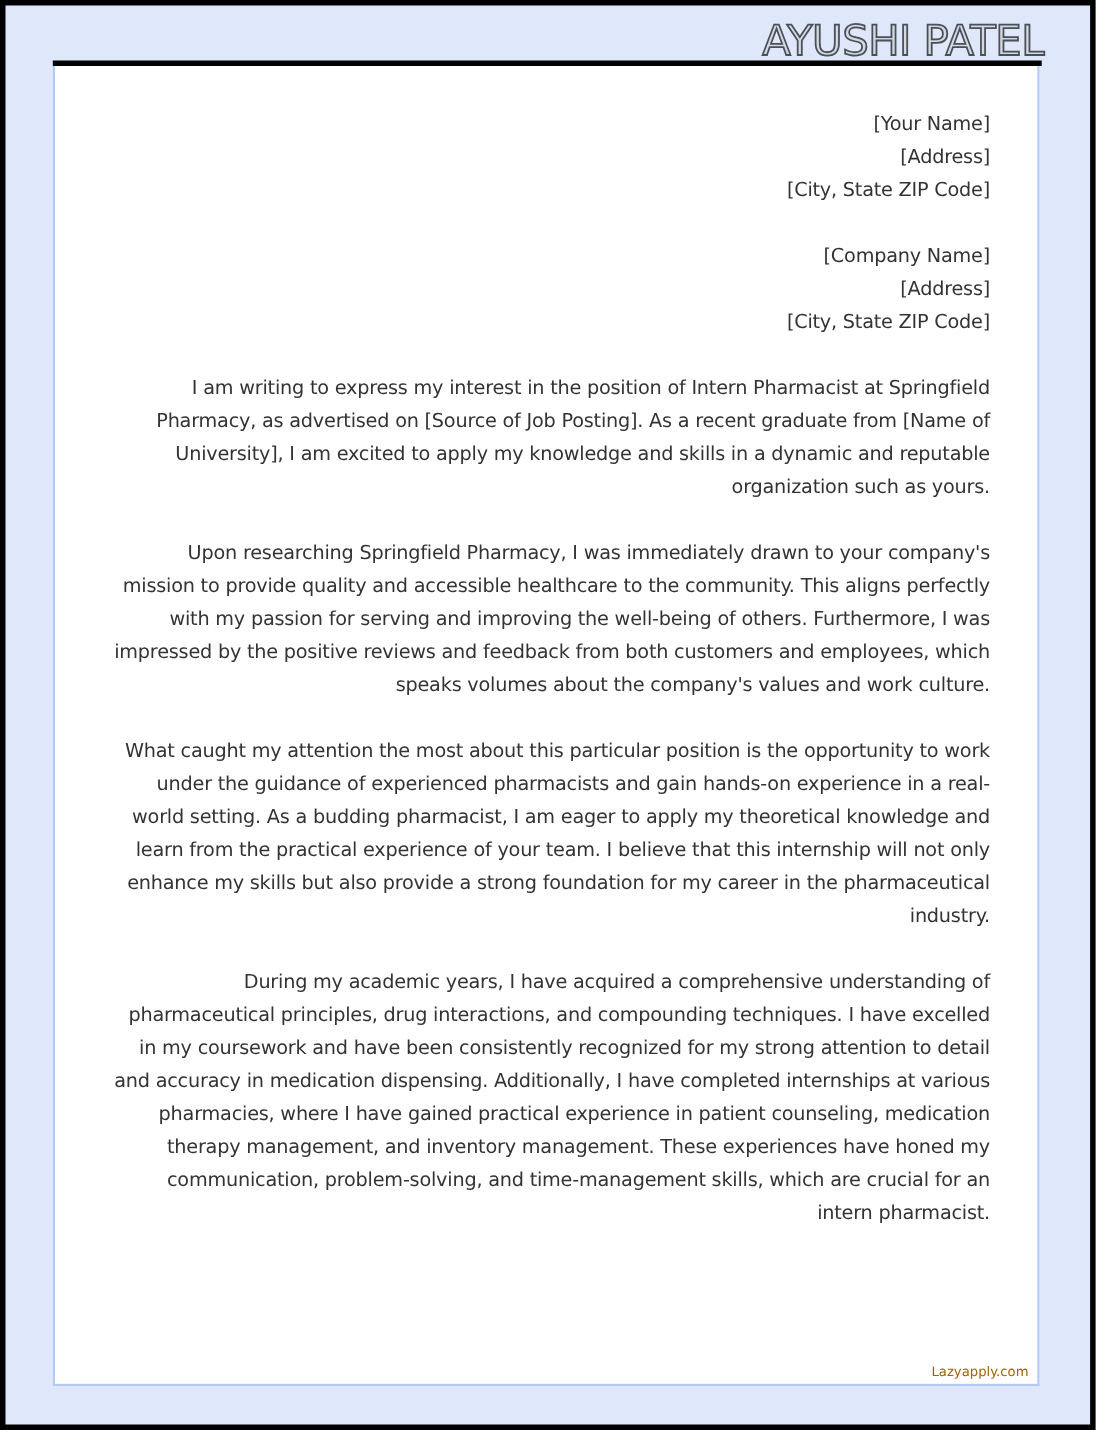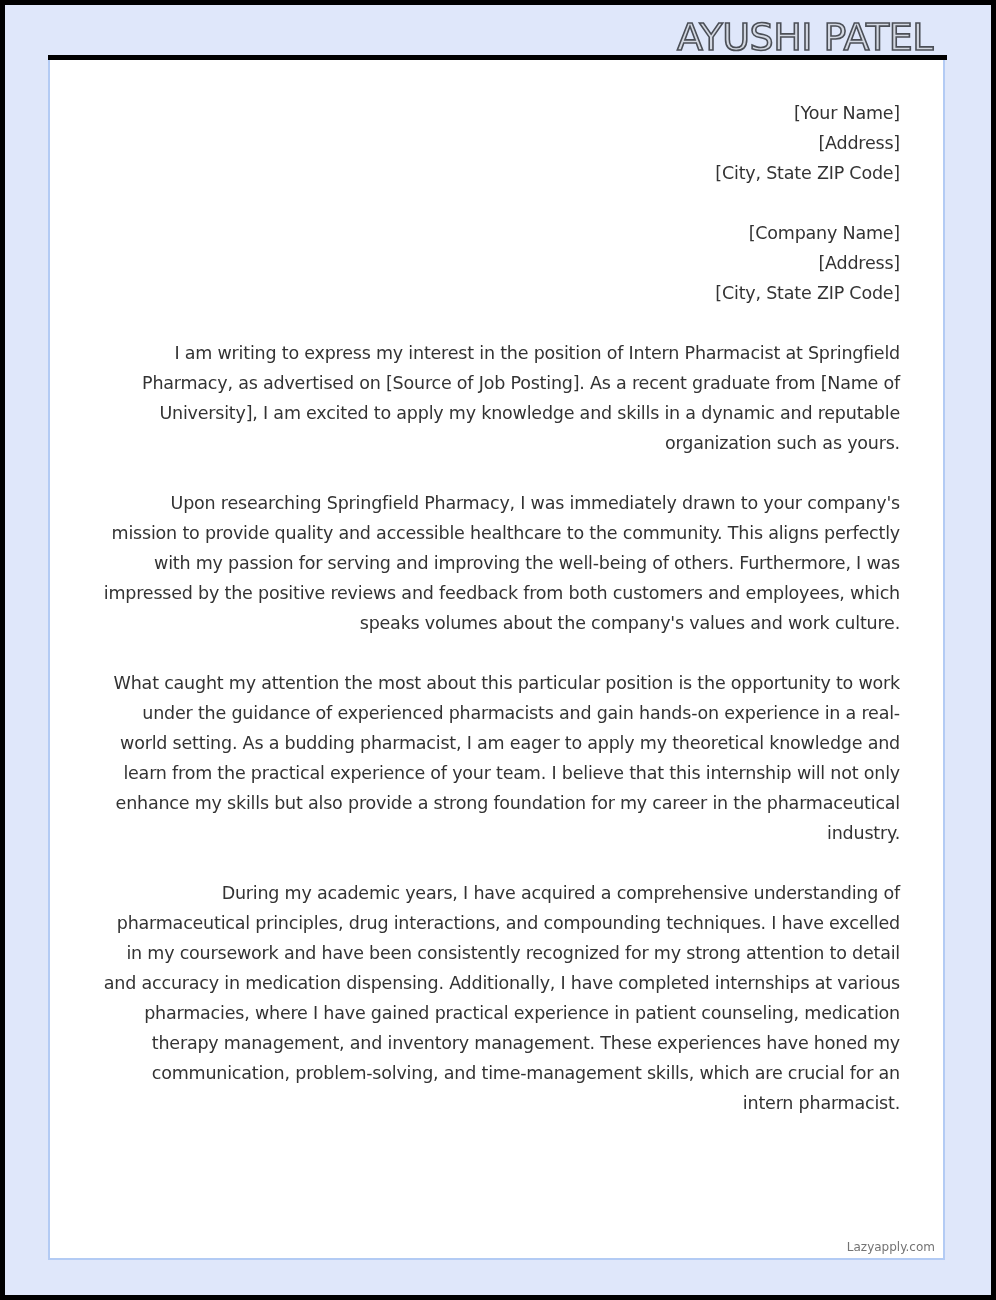--- a/index.html
+++ b/index.html
@@ -18,21 +18,21 @@
       position: absolute;
       left: 5px;
       top: 5px;
       width: 986px;
       height: 1290px;
       background: #dfe7fa;
       overflow: hidden;
     }
     .name-heading {
       position: absolute;
-      right: 58px;
+      right: 42px;
       top: 12px;
       font-family: "DejaVu Sans", sans-serif;
       font-size: 38px;
       letter-spacing: -0.5px;
       line-height: 40px;
       color: #d3d8e2;
       -webkit-text-stroke: 1.6px #4b4f57;
       font-weight: normal;
       margin: 0;
     }
@@ -73,21 +73,21 @@
     }
     .letter .line {
       display: block;
     }
     .watermark {
       position: absolute;
       right: 8px;
       bottom: 4px;
       font-family: "DejaVu Sans", sans-serif;
       font-size: 12px;
-      color: #737373;
+      color: #a16207;
     }
   </style>
 </head>
 <body>
 
 <div class="page">
   <h1 class="name-heading">AYUSHI PATEL</h1>
   <div class="top-rule"></div>
 
   <div class="card">

